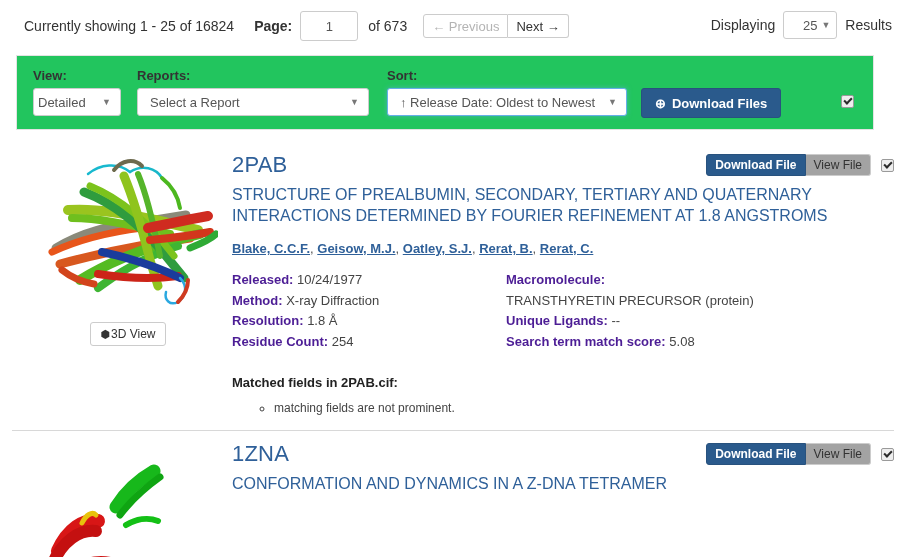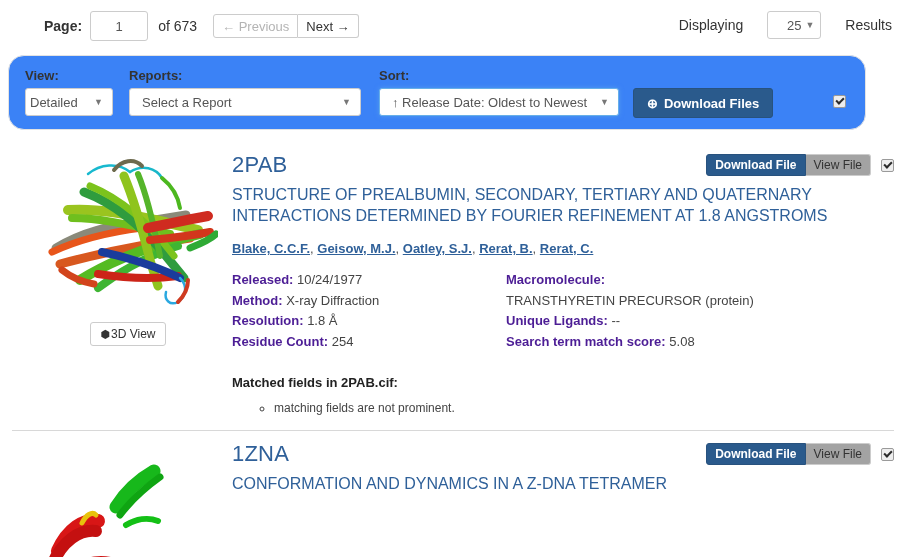--- a/index.html
+++ b/index.html
@@ -88,48 +88,48 @@
   }
   .displaying-label, .results-label {
     font-size: 14px;
     color: #333;
     white-space: nowrap;
   }
   .count-select {
     position: relative;
     width: 54px;
     height: 28px;
-    margin: 0 24px;
+    margin: 0 8px;
     border: 1px solid #cccccc;
     border-radius: 3px;
     background: #fff;
     display: flex;
     align-items: center;
     justify-content: center;
     font-size: 13px;
     color: #555;
     cursor: pointer;
   }
   .count-select .caret {
     position: absolute;
     right: 6px;
     font-size: 9px;
     color: #777;
   }
 
   
   .controls-panel {
     position: absolute;
-    left: 8px;
+    left: 16px;
     top: 55px;
     width: 858px;
     height: 75px;
-    background: #3b82f6;
+    background: #22c55e;
     border: 1px solid #e3e3e3;
-    border-radius: 16px;
+    border-radius: 0;
   }
   .ctl {
     position: absolute;
     top: 12px;
   }
   .ctl-label {
     display: block;
     font-size: 13px;
     font-weight: bold;
     color: #333333;
@@ -376,20 +376,21 @@
     margin: 0 12px 0 12px;
     border: none;
     border-top: 1px solid #d8d8d8;
     height: 0;
   }
 </style>
 </head>
 <body>
 
 <div class="pagination-bar">
+  <span class="showing-text">Currently showing 1 - 25 of 16824</span>
   <span class="page-label">Page:</span>
   <input class="page-input" type="text" value="1" style="">
   <span class="of-text">of 673</span>
   <div class="btn-group-page">
     <button class="pg-btn prev">← Previous</button>
     <button class="pg-btn next">Next →</button>
   </div>
   <div class="displaying-wrap">
     <span class="displaying-label">Displaying</span>
     <div class="count-select">

